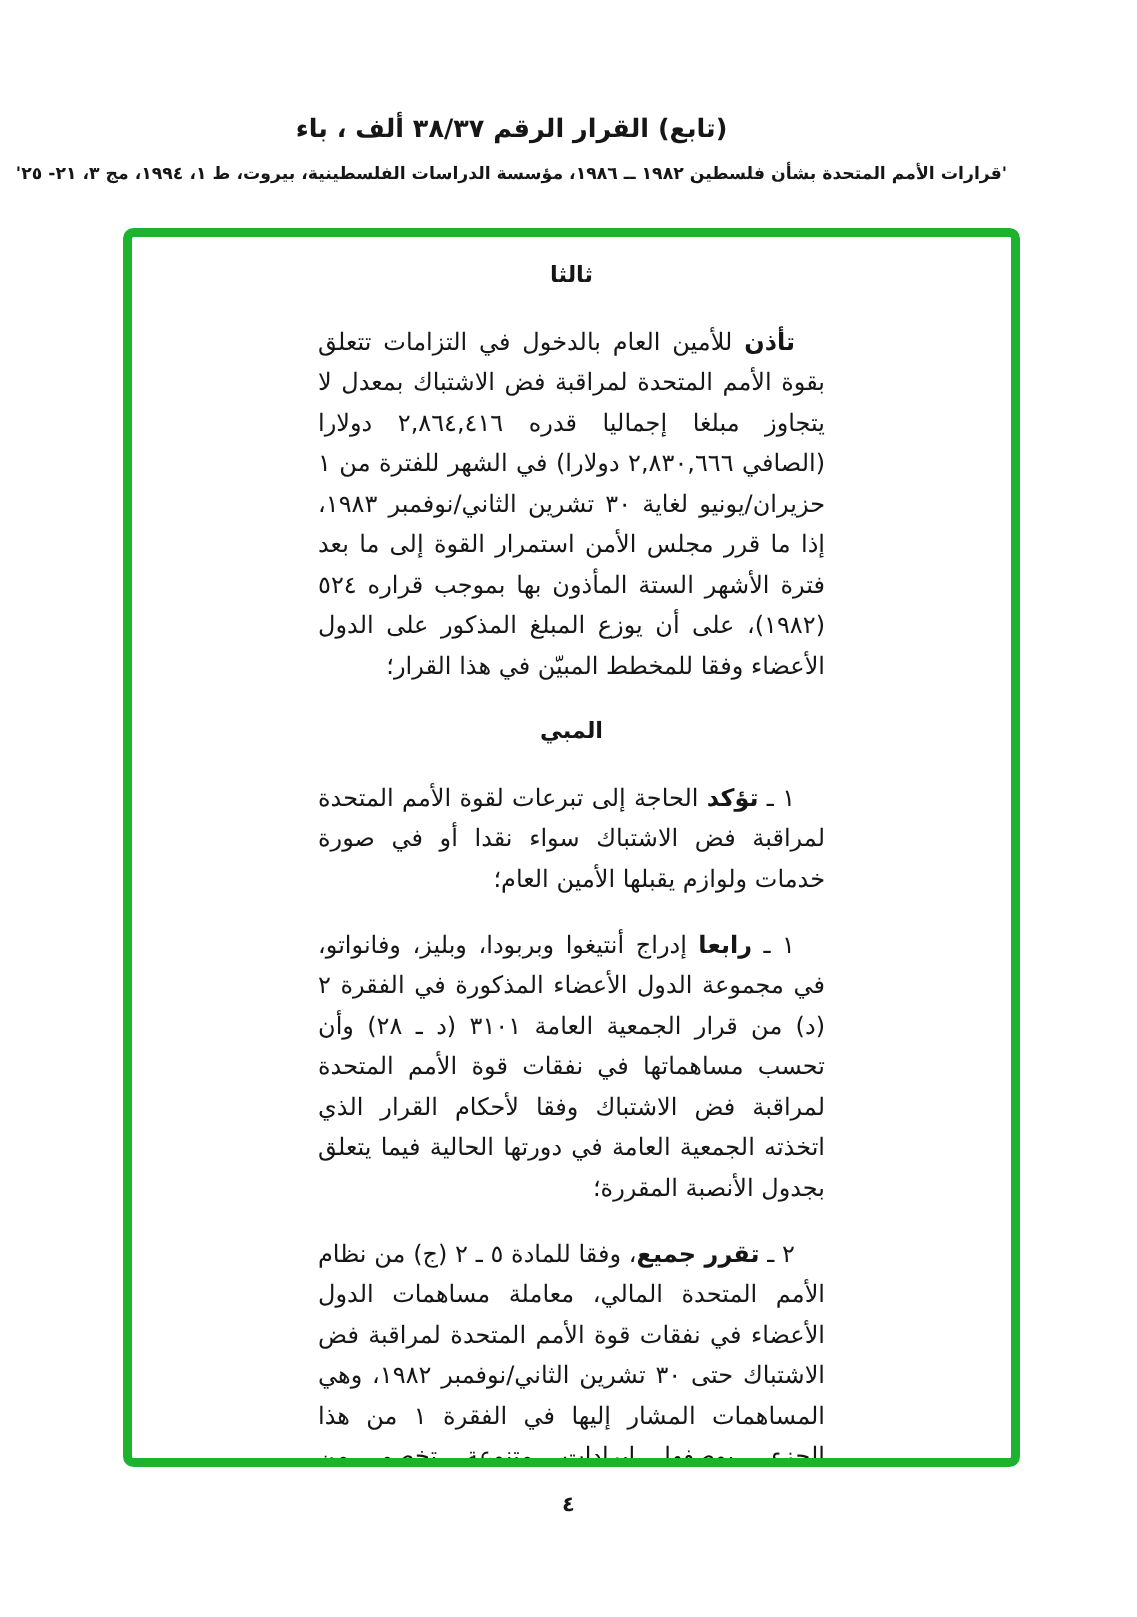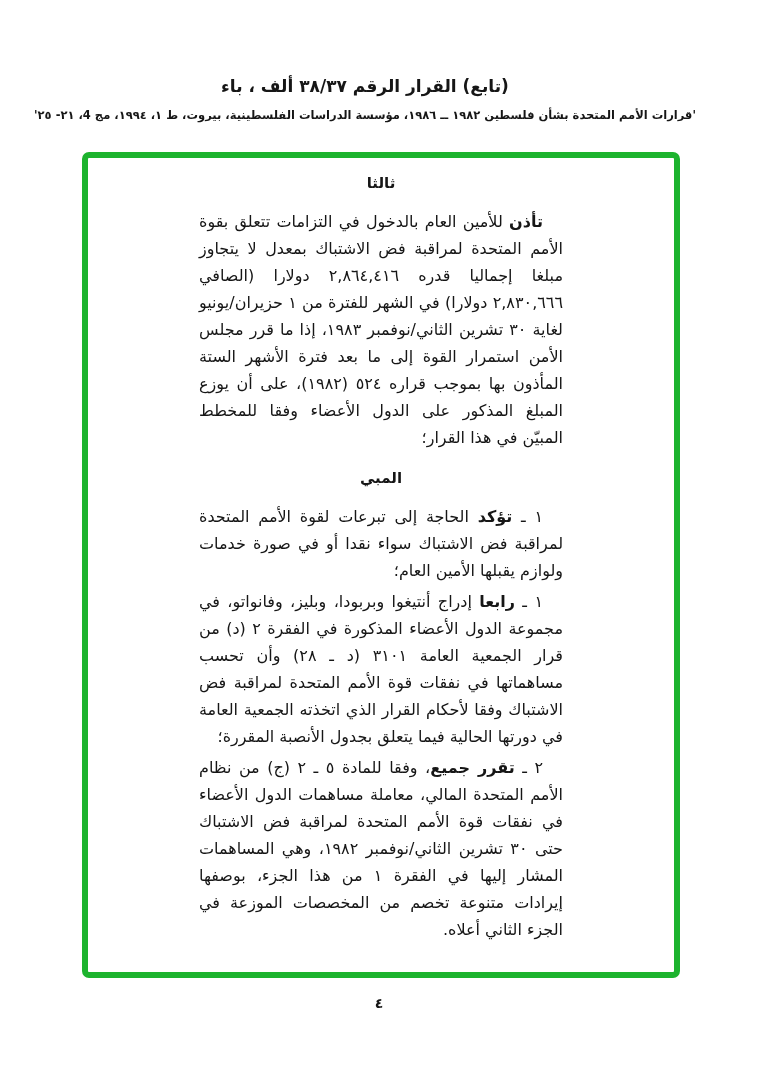--- a/index.html
+++ b/index.html
@@ -6,21 +6,21 @@
   body{
     position:relative;
     width:758px;height:1078px;
     background:#ffffff;
     color:#161616;
     font-family:"DejaVu Sans",sans-serif;
     overflow:hidden;
   }
   .page-header{
     position:absolute;top:76px;left:0;width:682px;
-    text-align:center;direction:rtl;margin-left:24px;
+    text-align:center;direction:rtl;
   }
   .doc-title{
     font-size:17px;font-weight:bold;margin:0;letter-spacing:0.2px;
   }
   .citation{
     font-size:11.5px;font-weight:bold;margin-top:12px;white-space:nowrap;
   }
   .green-frame{
     position:absolute;left:82px;top:152px;
     width:586px;height:814px;
@@ -38,34 +38,34 @@
     line-height:27px;
     text-align:justify;
   }
   .section-heading{
     text-align:center;
     font-size:15px;
     font-weight:bold;
     margin:14px 0 11px 0;
   }
   .section:first-child .section-heading{margin-top:12px;}
-  .para{margin:4px;text-indent:20px;}
+  .para{margin:17px;text-indent:20px;}
   .lead{font-weight:bold;}
   .page-number{
     position:absolute;top:995px;left:0;width:758px;
     text-align:center;
     font-size:14px;font-weight:bold;
   }
 </style>
 </head>
 <body>
 
 <header class="page-header">
   <h1 class="doc-title">(تابع) القرار الرقم ٣٨/٣٧ ألف ، باء</h1>
-  <div class="citation">'قرارات الأمم المتحدة بشأن فلسطين ١٩٨٢ ــ ١٩٨٦، مؤسسة الدراسات الفلسطينية، بيروت، ط ١، ١٩٩٤، مج 4،  ٢١- ٢٥'</div>
+  <div class="citation">'قرارات الأمم المتحدة بشأن فلسطين ١٩٨٢ ــ ١٩٨٦، مؤسسة الدراسات الفلسطينية، بيروت، ط ١، ١٩٩٤، مج ٣،  ٢١- ٢٥'</div>
 </header>
 
 <div class="green-frame">
   <article class="text-column">
 
     <section class="section">
       <h2 class="section-heading">ثالثا</h2>
       <p class="para"><span class="lead">تأذن</span><span> للأمين العام بالدخول في التزامات تتعلق بقوة الأمم المتحدة لمراقبة فض الاشتباك بمعدل لا يتجاوز مبلغا إجماليا قدره ٢,٨٦٤,٤١٦ دولارا (الصافي ٢,٨٣٠,٦٦٦ دولارا) في الشهر للفترة من ١ حزيران/يونيو لغاية ٣٠ تشرين الثاني/نوفمبر ١٩٨٣، إذا ما قرر مجلس الأمن استمرار القوة إلى ما بعد فترة الأشهر الستة المأذون بها بموجب قراره ٥٢٤ (١٩٨٢)، على أن يوزع المبلغ المذكور على الدول الأعضاء وفقا للمخطط المبيّن في هذا القرار؛</span></p>
     </section>
 

